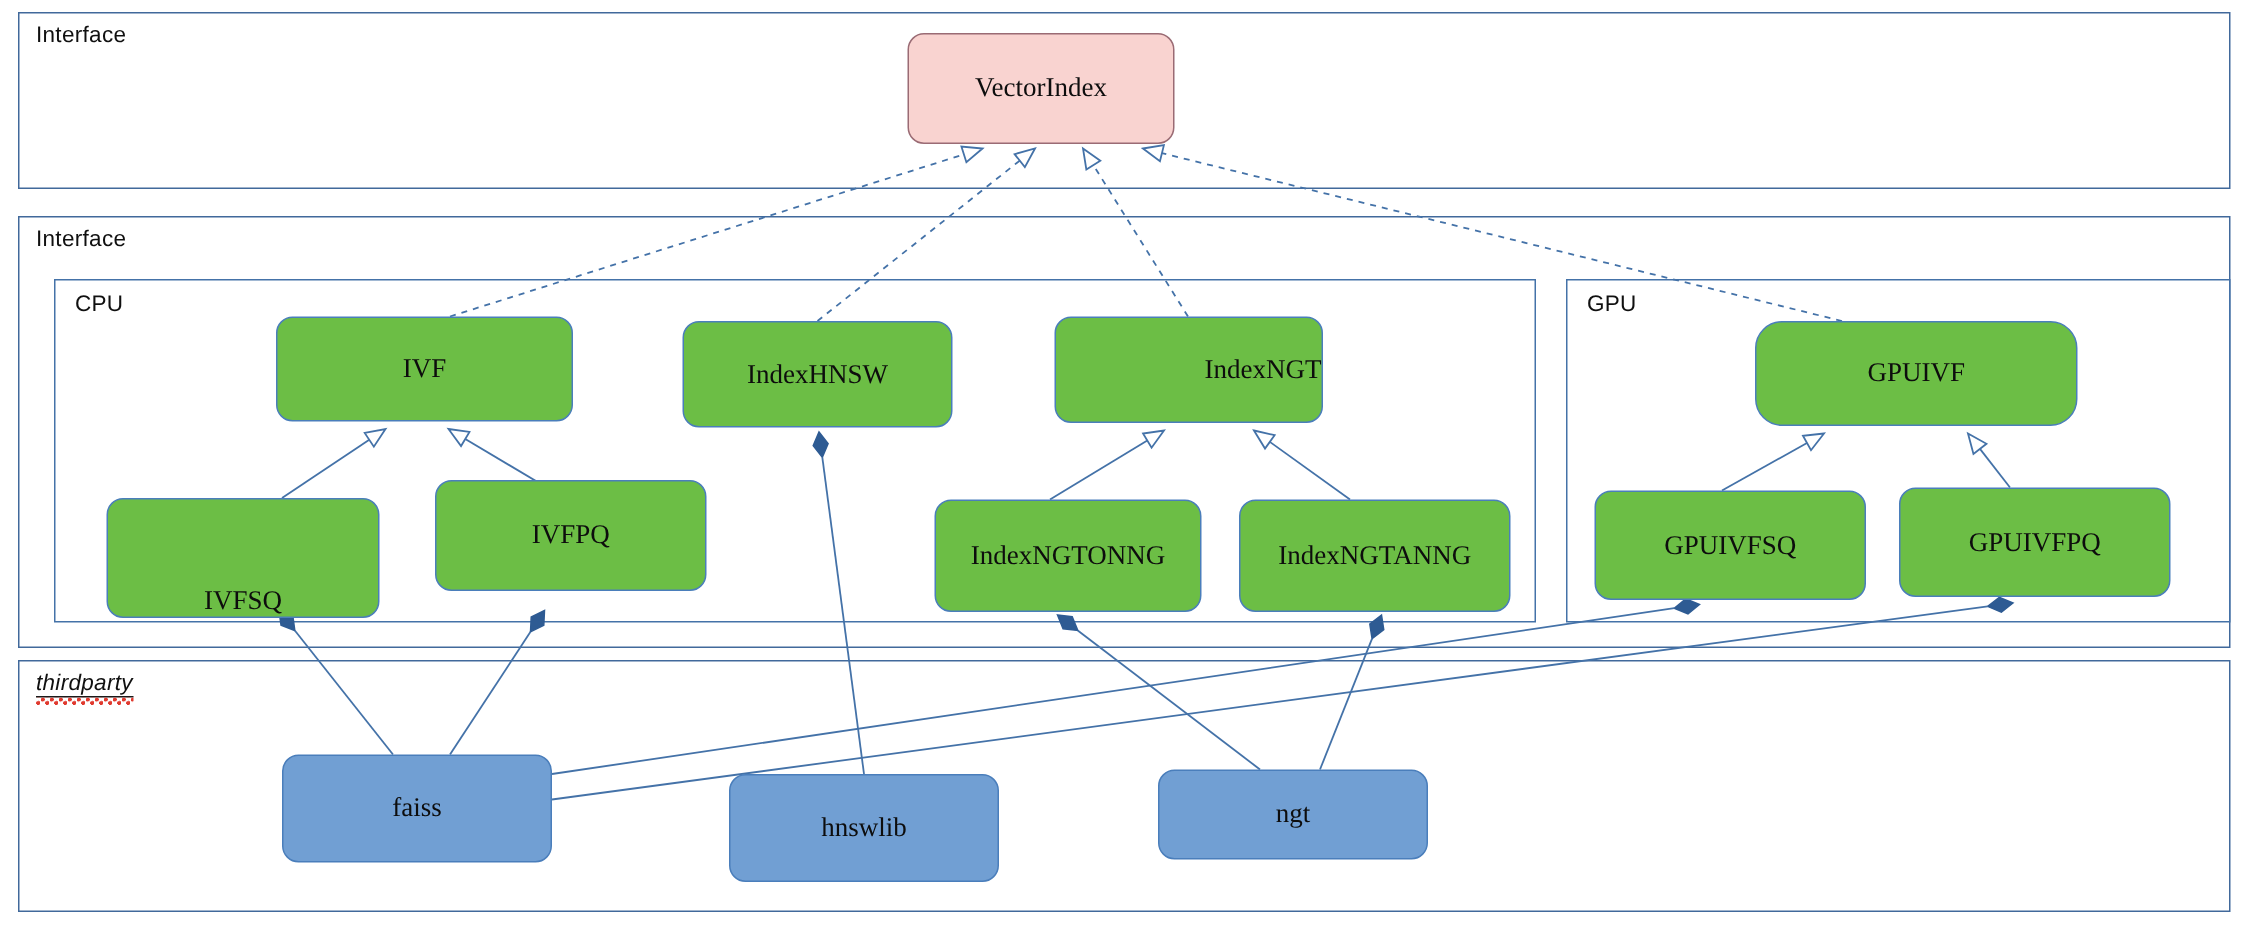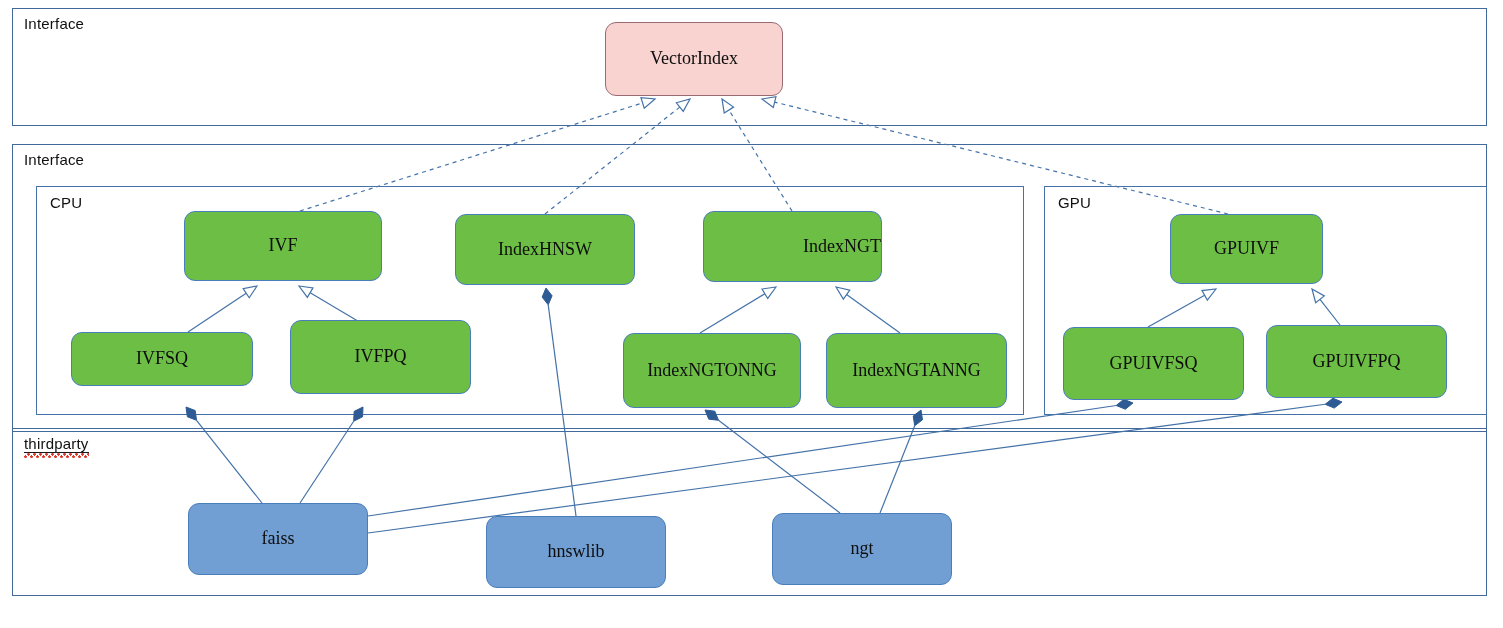--- a/index.html
+++ b/index.html
@@ -122,21 +122,21 @@
       </div>
       <div class="pkg" style="left: 12px; top: 144px; width: 1475px; height: 288px;">
         <div class="pkg-label">Interface</div>
       </div>
       <div class="pkg inner" style="left: 36px; top: 186px; width: 988px; height: 229px;">
         <div class="pkg-label">CPU</div>
       </div>
       <div class="pkg inner" style="left: 1044px; top: 186px; width: 443px; height: 229px;">
         <div class="pkg-label">GPU</div>
       </div>
-      <div class="pkg" style="left: 12px; top: 428px; width: 1475px; height: 168px;">
+      <div class="pkg" style="left: 12px; top: 440px; width: 1475px; height: 168px; font-style: italic;">
         <div class="pkg-label"><span class="spell">thirdparty</span></div>
       </div>
     </div>
 
   <svg class="edges" id="edge-layer" viewBox="0 0 1503 628">
       <polygon points="655,99 644.2571784245612,108.15651596396177 640.9475619752137,97.66621382540501" class="arrow-hollow"></polygon>
       <line x1="300" y1="211" x2="642.6023701998874" y2="102.91136489468339" class="edge-dashed"></line>
       <polygon points="690,99 683.2322010823473,111.38736847801901 676.3968592613248,102.76889400803414" class="arrow-hollow"></polygon>
       <line x1="545" y1="214" x2="679.814530171836" y2="107.07813124302658" class="edge-dashed"></line>
       <polygon points="722,99 733.5539768920694,107.10898378204865 724.2259955480133,112.93897212208364" class="arrow-hollow"></polygon>
@@ -177,24 +177,24 @@
       </div>
       <div class="node impl" style="left: 184px; top: 211px; width: 198px; height: 70px;">
         <span>IVF</span>
       </div>
       <div class="node impl" style="left: 455px; top: 214px; width: 180px; height: 71px; align-items: center;">
         <span>IndexHNSW</span>
       </div>
       <div class="node impl" style="left: 703px; top: 211px; width: 179px; height: 71px; justify-content: flex-end;">
         <span>IndexNGT</span>
       </div>
-      <div class="node impl" style="left: 1170px; top: 214px; width: 153px; height: 70px;">
+      <div class="node impl" style="left: 1170px; top: 214px; width: 215px; height: 70px; border-radius: 18px;">
         <span>GPUIVF</span>
       </div>
-      <div class="node impl" style="left: 71px; top: 332px; width: 182px; height: 54px;">
+      <div class="node impl" style="left: 71px; top: 332px; width: 182px; height: 80px; align-items: flex-end;">
         <span>IVFSQ</span>
       </div>
       <div class="node impl" style="left: 290px; top: 320px; width: 181px; height: 74px;">
         <span>IVFPQ</span>
       </div>
       <div class="node impl" style="left: 623px; top: 333px; width: 178px; height: 75px;">
         <span>IndexNGTONNG</span>
       </div>
       <div class="node impl" style="left: 826px; top: 333px; width: 181px; height: 75px;">
         <span>IndexNGTANNG</span>
@@ -204,18 +204,18 @@
       </div>
       <div class="node impl" style="left: 1266px; top: 325px; width: 181px; height: 73px;">
         <span>GPUIVFPQ</span>
       </div>
       <div class="node thirdp" style="left: 188px; top: 503px; width: 180px; height: 72px;">
         <span>faiss</span>
       </div>
       <div class="node thirdp" style="left: 486px; top: 516px; width: 180px; height: 72px;">
         <span>hnswlib</span>
       </div>
-      <div class="node thirdp" style="left: 772px; top: 513px; width: 180px; height: 72px;">
+      <div class="node thirdp" style="left: 772px; top: 513px; width: 180px; height: 60px;">
         <span>ngt</span>
       </div>
     </div>
 
 </div>
 
 </body></html>

